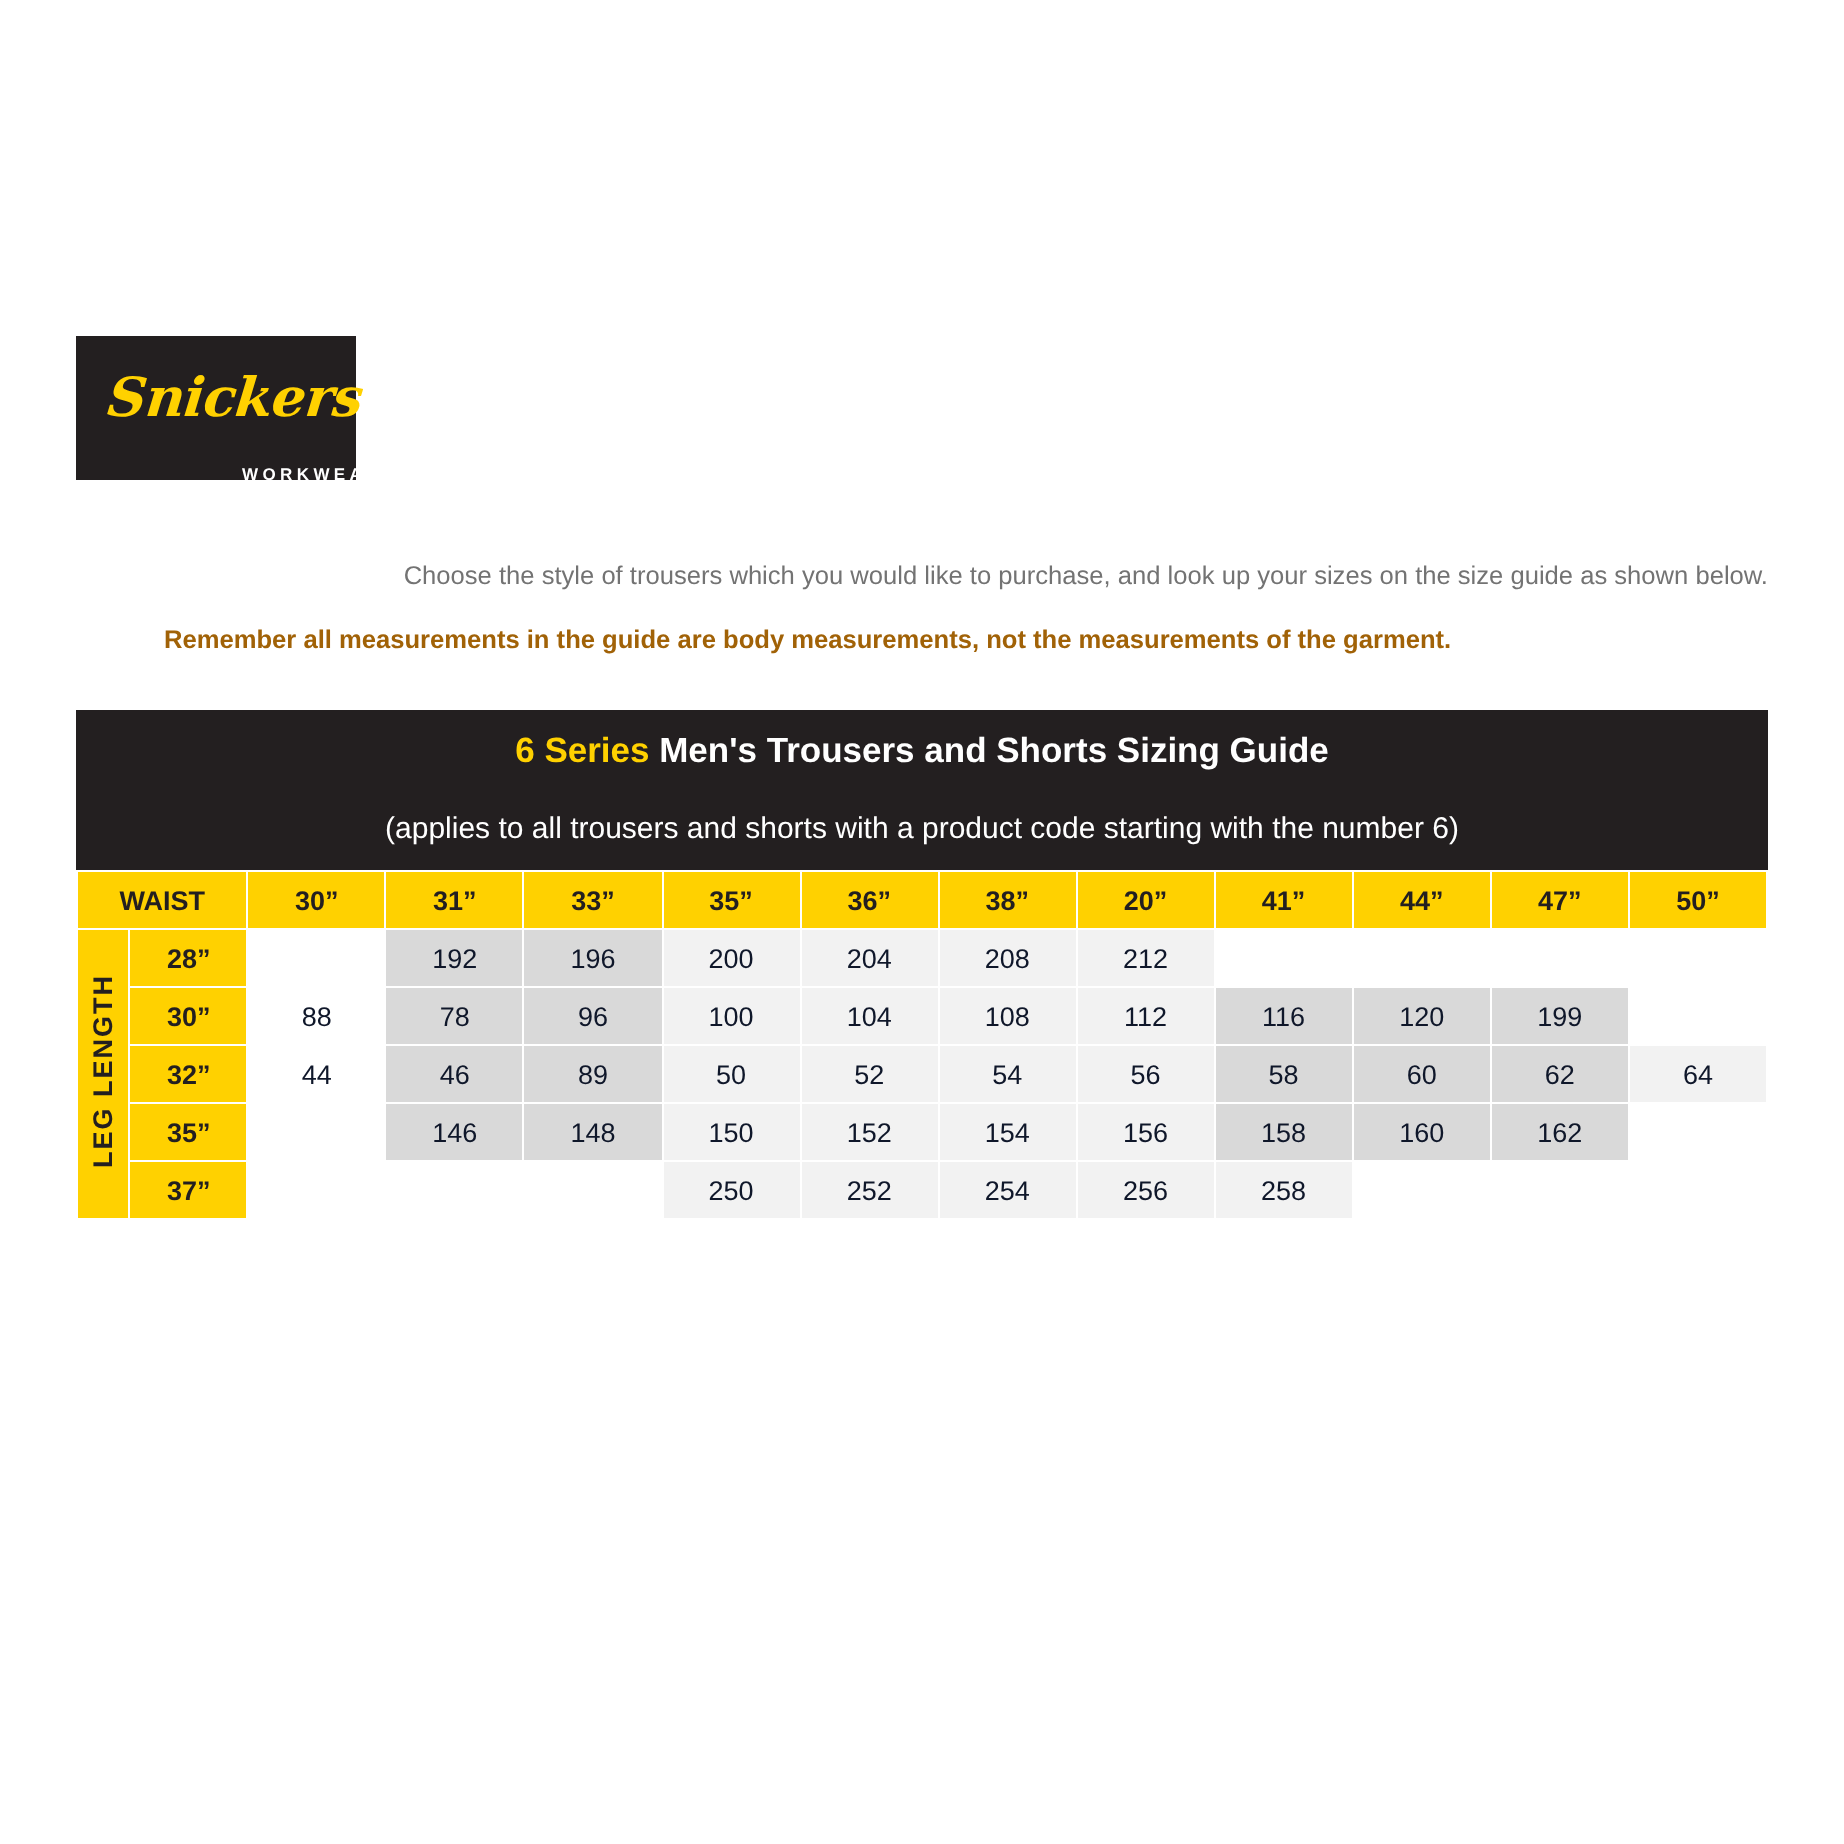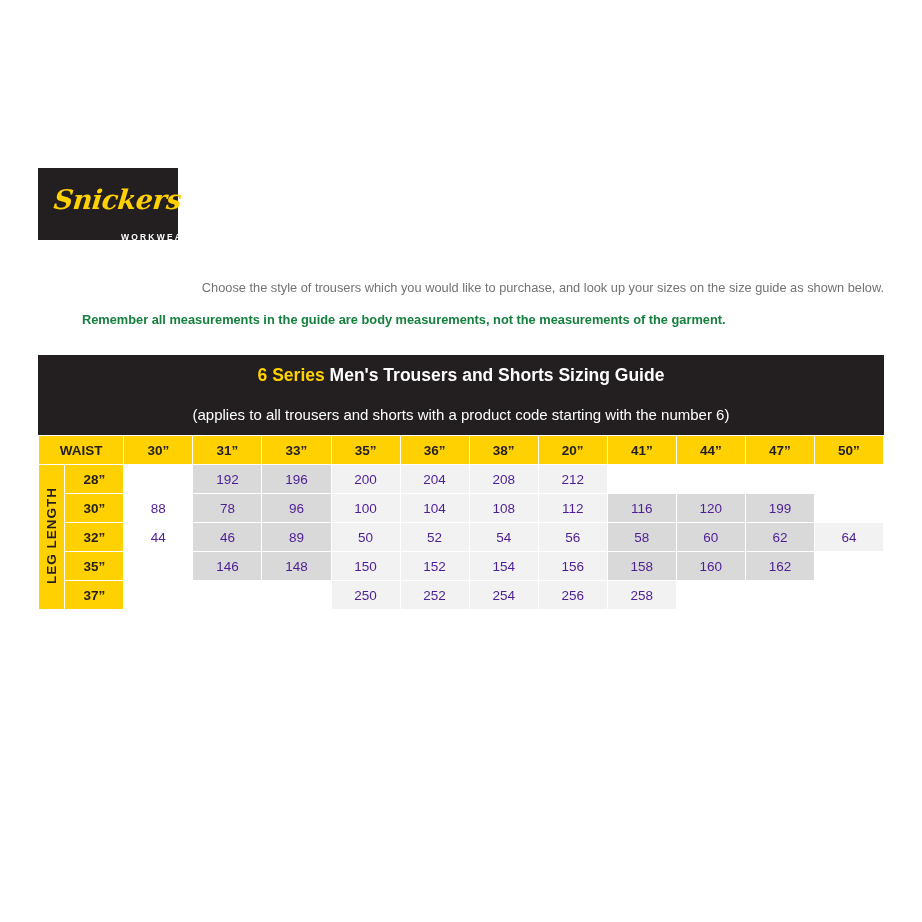--- a/index.html
+++ b/index.html
@@ -59,21 +59,21 @@
     font-size: 12.8px;
     line-height: 1.5;
     color: #737373;
     text-align: right;
   }
   .intro-bold {
     margin-top: 8px;
     font-size: 12.8px;
     font-weight: bold;
     line-height: 1.5;
-    color: #15803d;
+    color: #a16207;
     padding-left: 44px;
   }
 
   
   .table-wrap {
     margin-top: 26px;
     width: 846px;
   }
   .tbl-header {
     background: #231f20;
@@ -131,21 +131,21 @@
     width: 26px;
     letter-spacing: 1px;
   }
   .legend-rot {
     writing-mode: vertical-rl;
     transform: rotate(180deg);
     white-space: nowrap;
     display: inline-block;
   }
   td.cell {
-    color: #4c1d95;
+    color: #0f172a;
     margin-left: 10px;
   }
   td.c-white { background: #ffffff; }
   td.c-light { background: #f2f2f2; }
   td.c-grey  { background: #d9d9d9; }
   td.c-empty { background: #ffffff; }
 
   
   .footer {
     margin-top: 30px;

